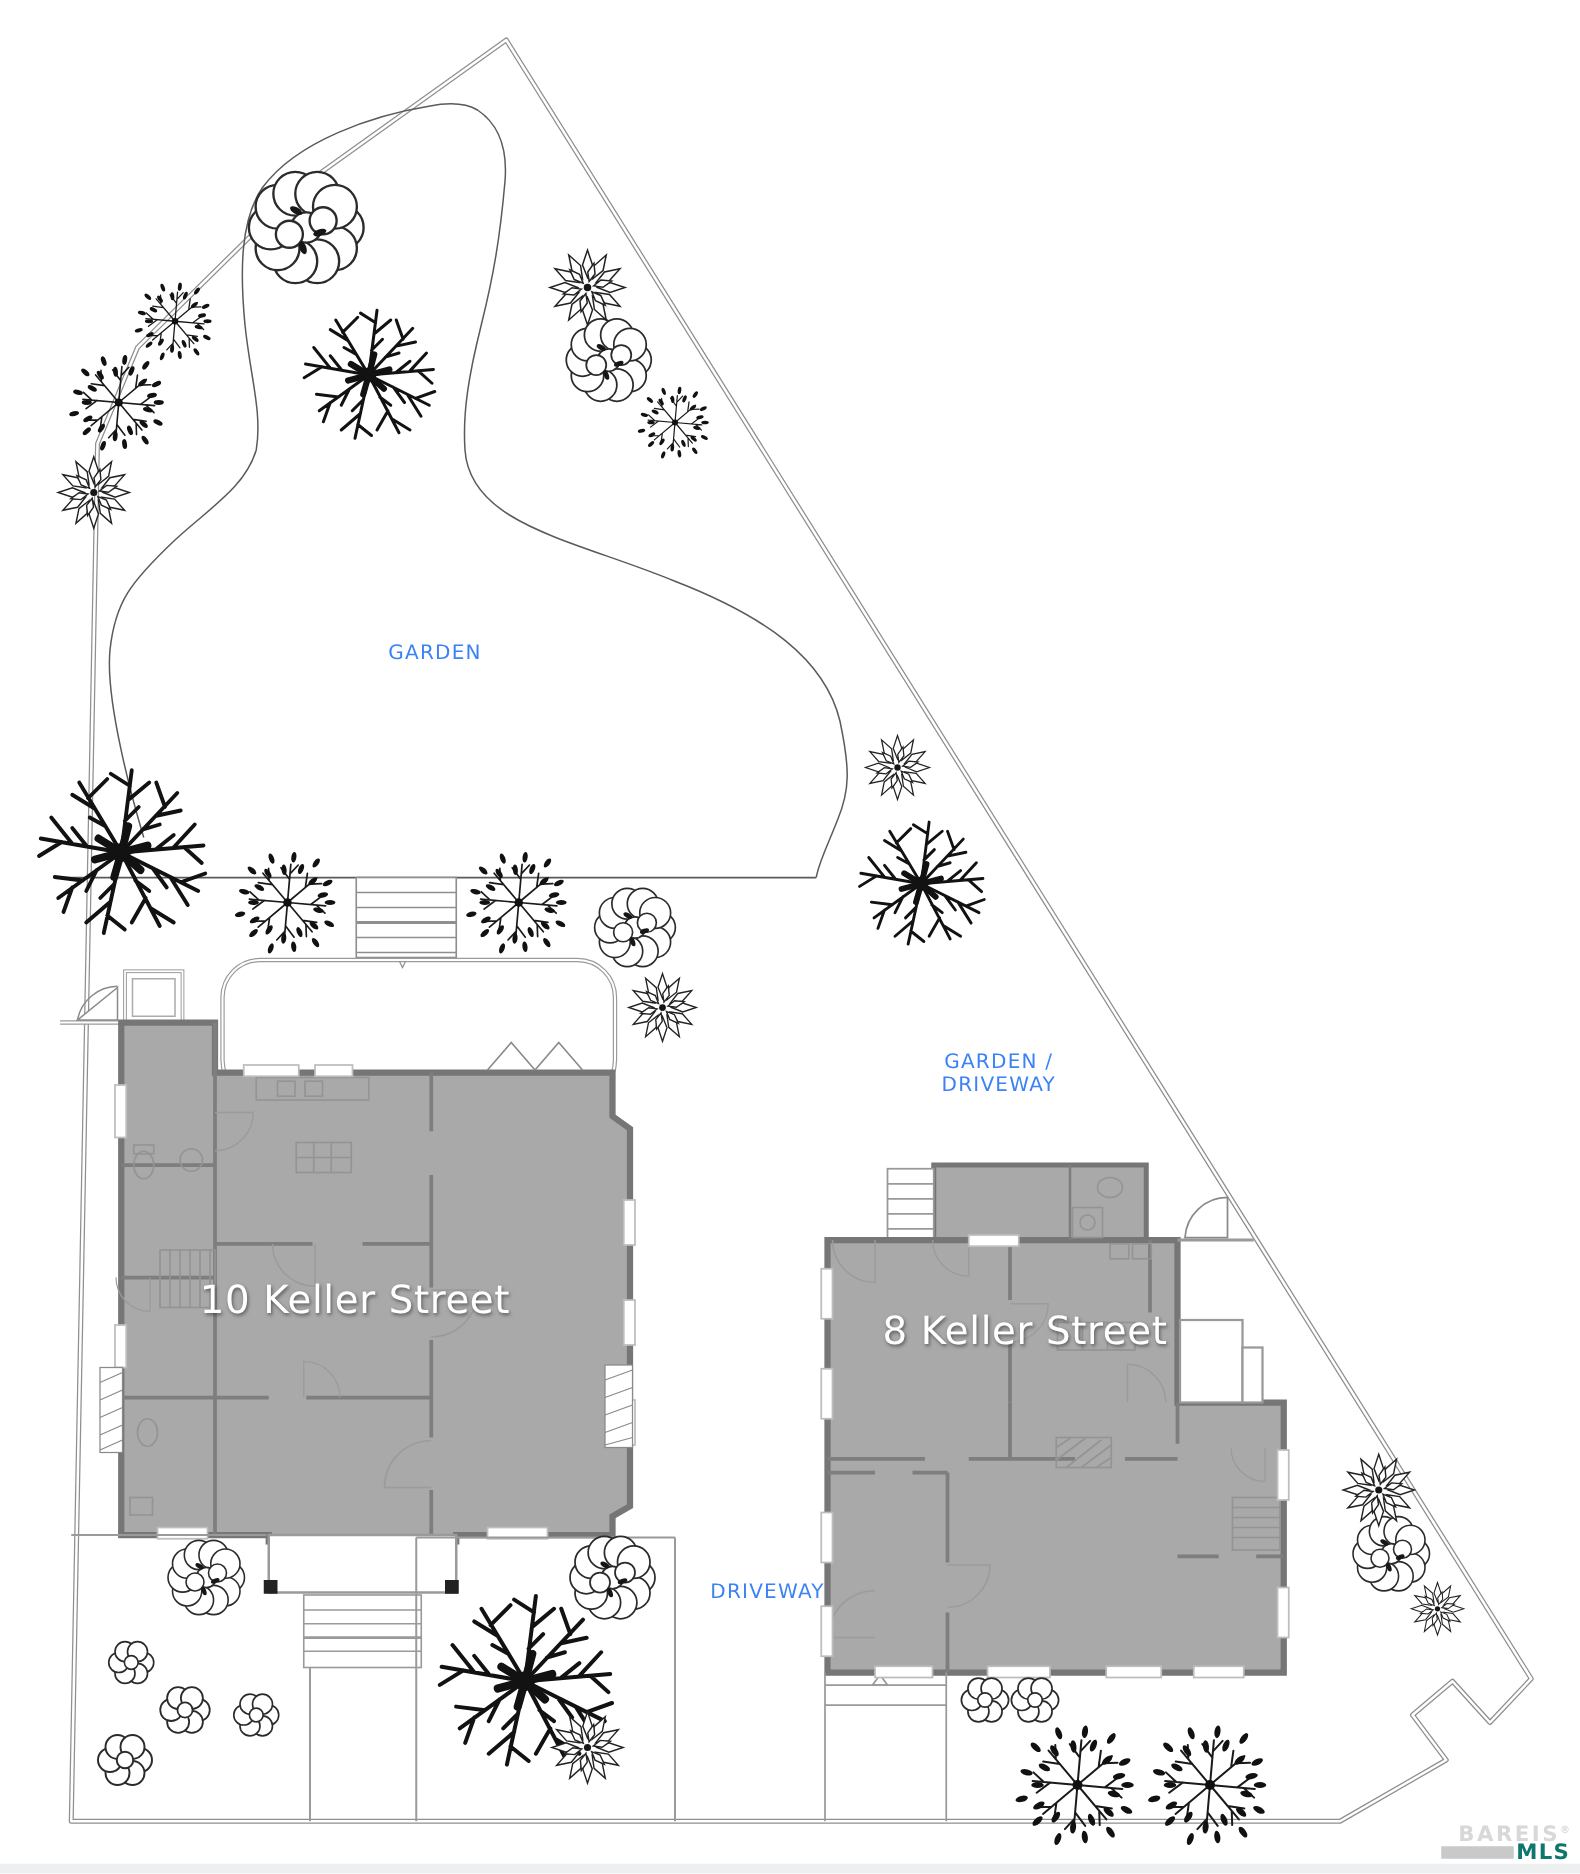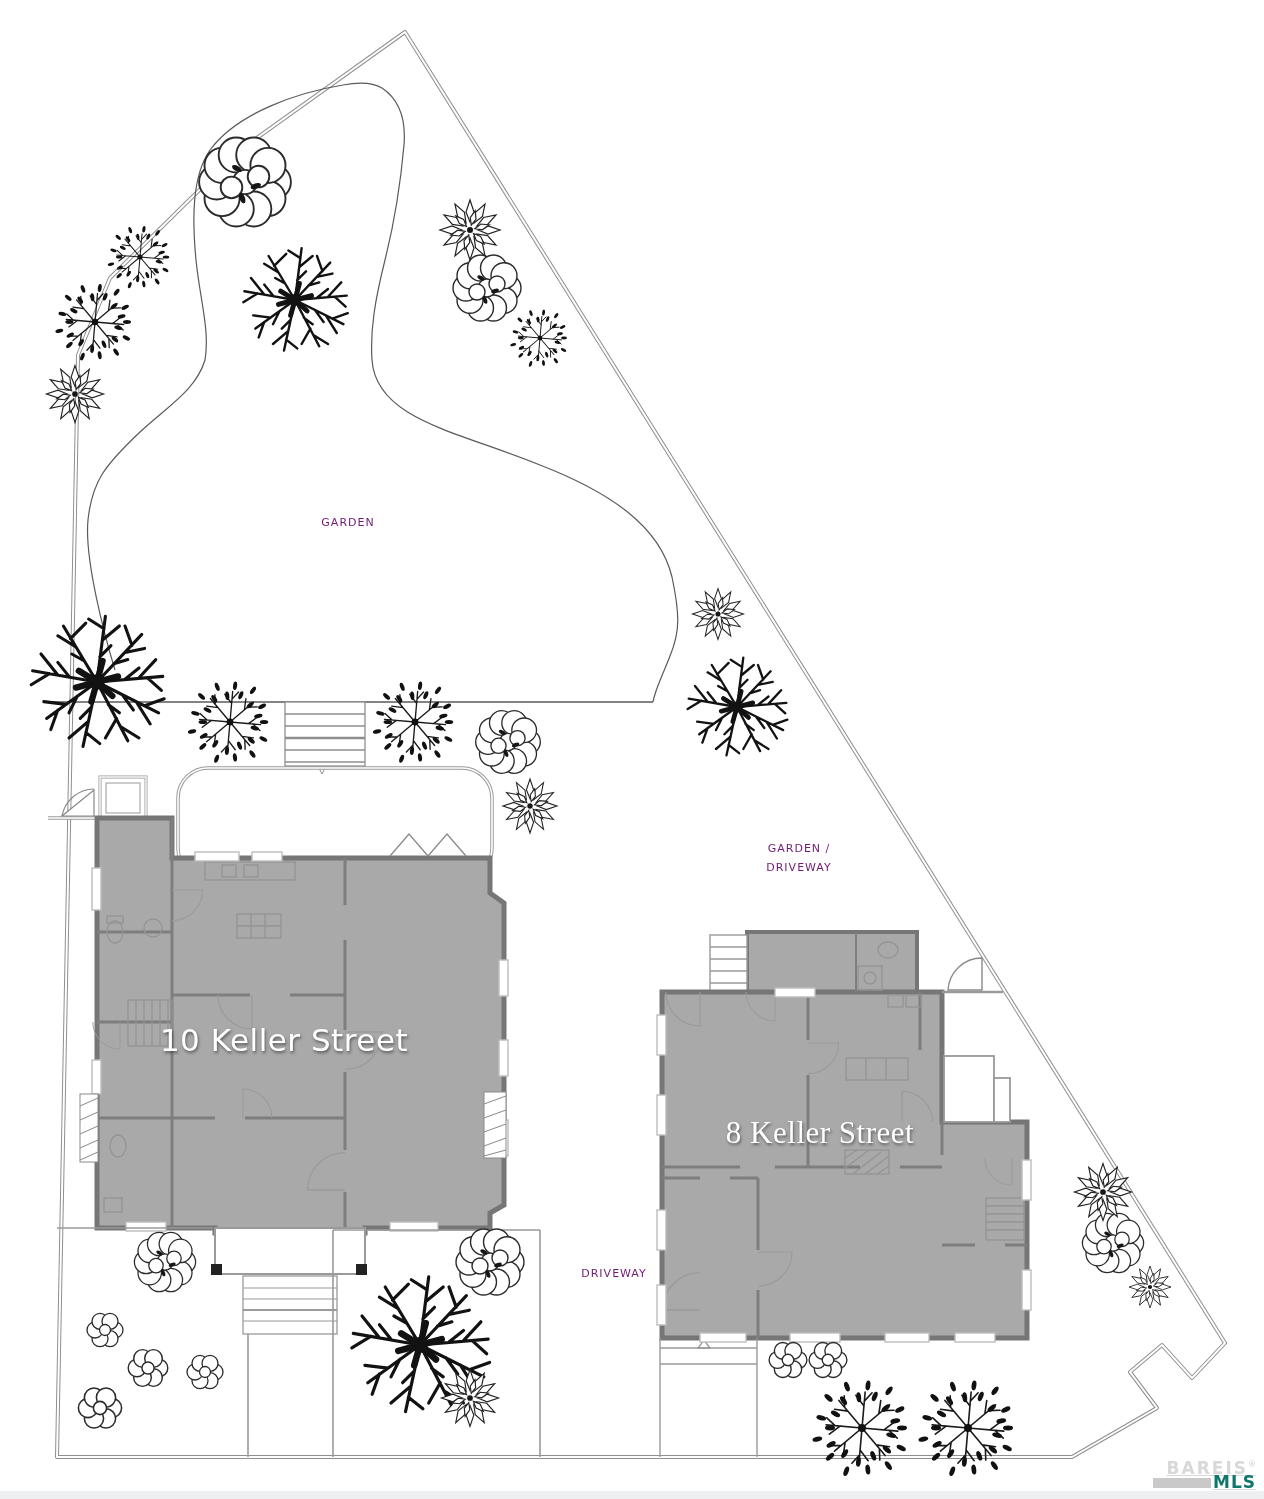--- a/index.html
+++ b/index.html
@@ -1,24 +1,24 @@
 <!DOCTYPE html>
 <html><head>
 <meta charset="utf-8">
 <style>
   html,body{margin:0;padding:0;background:#ffffff;}
   #stage{position:relative;width:1264px;height:1499px;background:#ffffff;overflow:hidden;
          font-family:"DejaVu Sans","Liberation Sans",sans-serif;}
   #plan-svg{position:absolute;left:0;top:0;}
   .lbl{position:absolute;transform:translate(-50%,-50%);white-space:nowrap;text-align:center;}
-  .lbl-small{font-size:11px;letter-spacing:1px;color:#701a75;}
+  .lbl-small{font-size:16px;letter-spacing:1px;color:#3b82f6;}
   .lbl-house{font-size:31px;color:#ffffff;text-shadow:1px 2px 3px rgba(50,50,50,.65);letter-spacing:.5px;}
   .lbl-patio{line-height:19px;}
   #watermark{position:absolute;right:8px;bottom:10px;color:#d8d8d8;font-weight:bold;
-             font-size:17px;letter-spacing:2px;line-height:14px;text-align:right;text-decoration:underline;}
+             font-size:17px;letter-spacing:2px;line-height:14px;text-align:right;}
   #watermark .row1{position:relative;}
   #watermark .reg{font-size:8px;vertical-align:super;letter-spacing:0;}
   #watermark .row2{position:relative;height:14px;}
   #watermark .bar{display:inline-block;width:58px;height:10px;background:#c9c9c9;margin-right:2px;vertical-align:middle;}
   #watermark .mls{color:#0f766e;letter-spacing:1px;}
   #footer-strip{position:absolute;left:0;bottom:0;width:100%;height:8px;background:#edeff0;}
 </style>
 </head>
 <body>
 
@@ -435,21 +435,21 @@
 
 <div class="lbl lbl-small lbl-patio" style="left:799px;top:858px;">
   <div>GARDEN /</div>
   <div>DRIVEWAY</div>
 </div>
 
 <div class="lbl lbl-small" style="left:614px;top:1273px;">DRIVEWAY</div>
 
 <div class="lbl lbl-house" style="left:284px;top:1040px;">10 Keller Street</div>
 
-<div class="lbl lbl-house" style="left:820px;top:1133px;font-family:Liberation Serif, serif;">8 Keller Street</div>
+<div class="lbl lbl-house" style="left:820px;top:1065px;">8 Keller Street</div>
 
 <div id="watermark">
   <div class="row1">
     <span>BAREIS</span><span class="reg">®</span>
   </div>
   <div class="row2">
     <span class="bar"></span><span class="mls">MLS</span>
   </div>
 </div>
 

